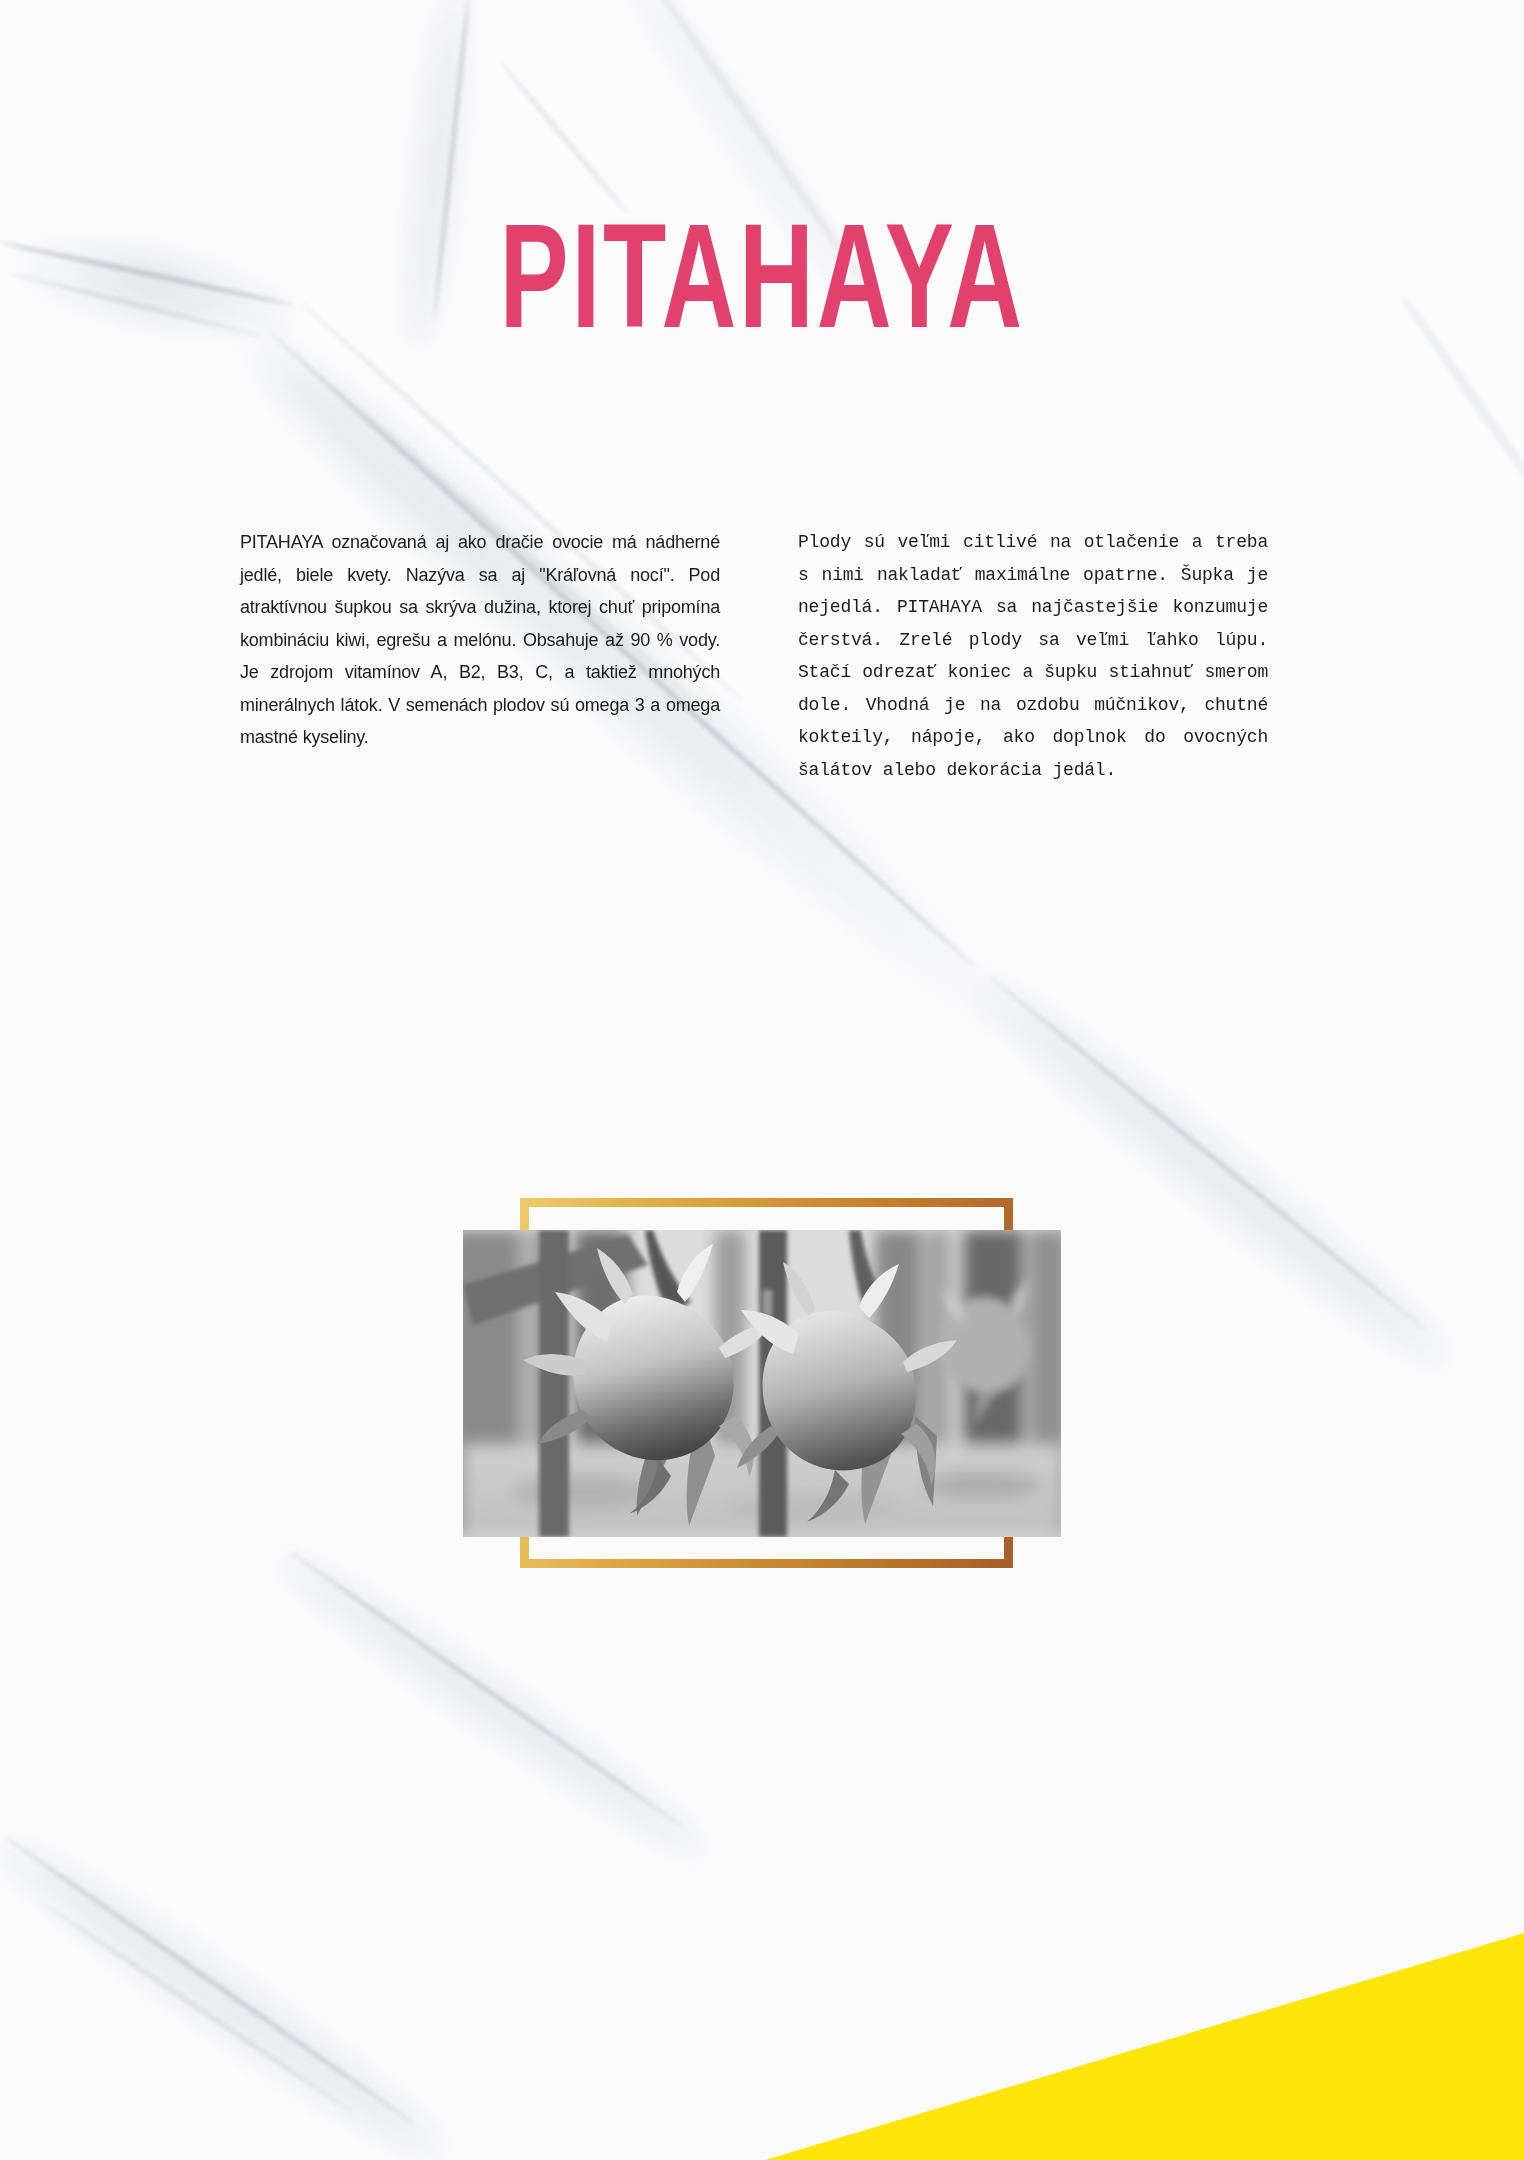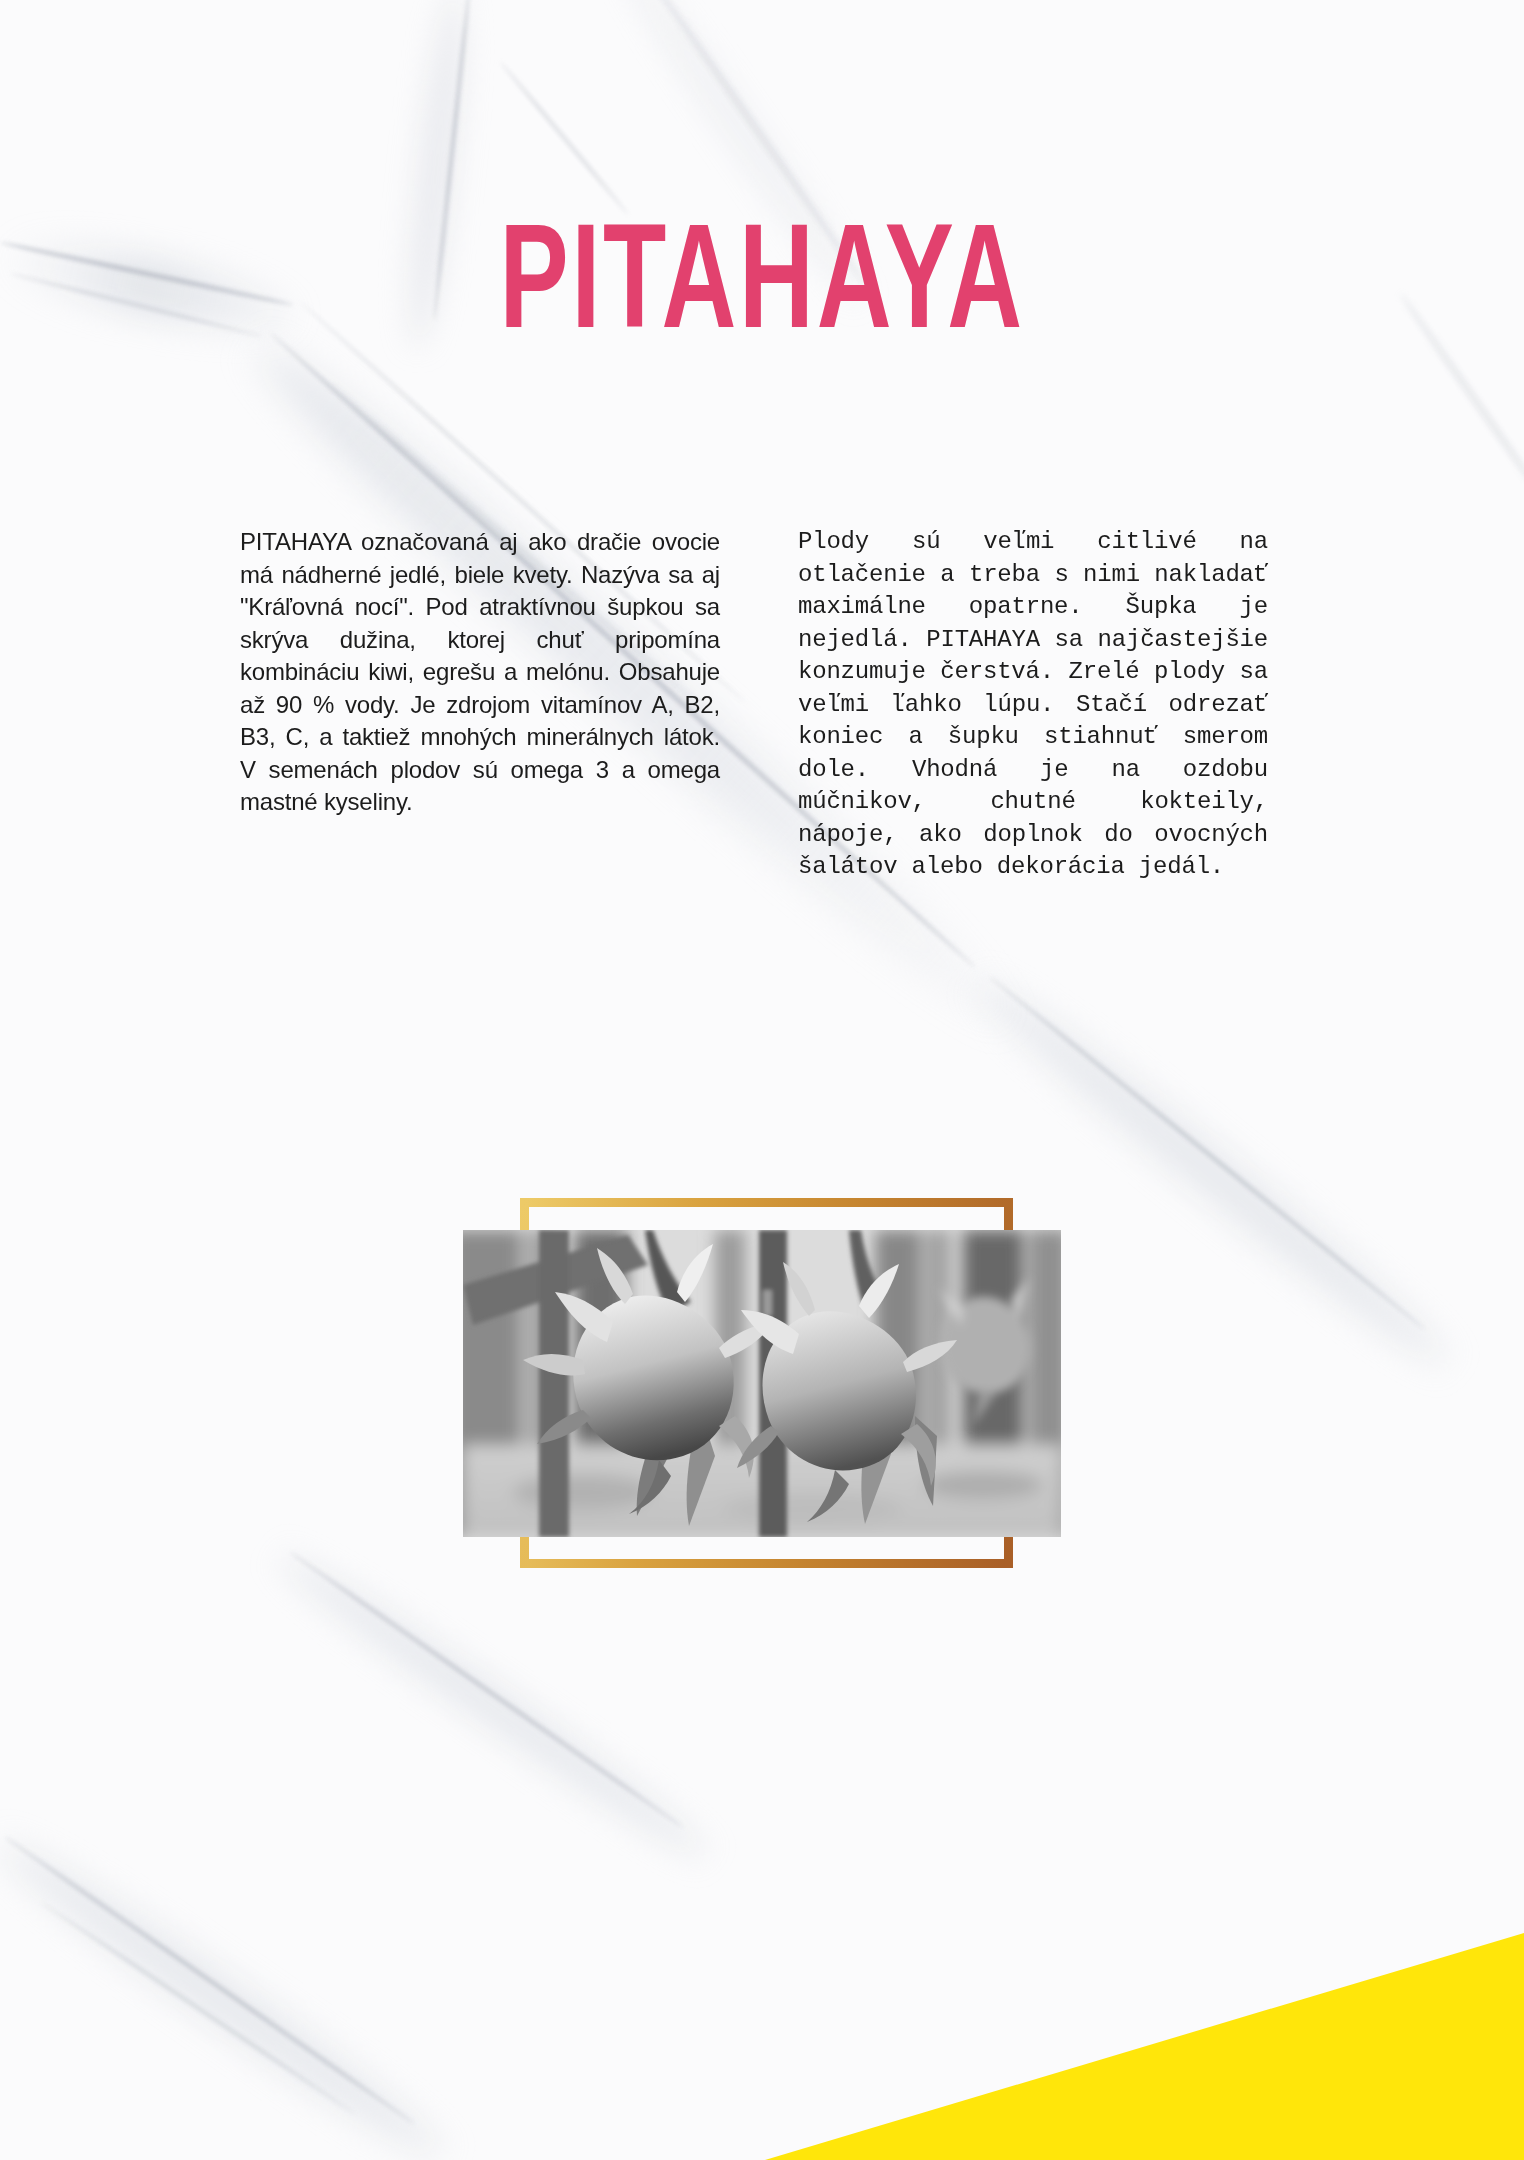--- a/index.html
+++ b/index.html
@@ -32,21 +32,21 @@
     color:var(--title_pink);
     letter-spacing:4px;white-space:nowrap;
     transform:scaleX(0.70);transform-origin:center;
   }
   
   .columns{
     position:absolute;left:240px;top:526px;width:1028px;
     display:flex;gap:78px;
   }
   .col{
-    font-size:24px;line-height:32.5px;color:#1c1c1c;
+    font-size:18px;line-height:32.5px;color:#1c1c1c;
     text-align:justify;text-align-last:left;
     letter-spacing:-0.2px;
   }
   .col.left{width:480px;}
   .col.right{width:470px;font-family:Liberation Mono, monospace;}
   
   .gold-frame{
     position:absolute;left:520px;top:1198px;width:493px;height:370px;
     box-sizing:border-box;
     border:9px solid;

